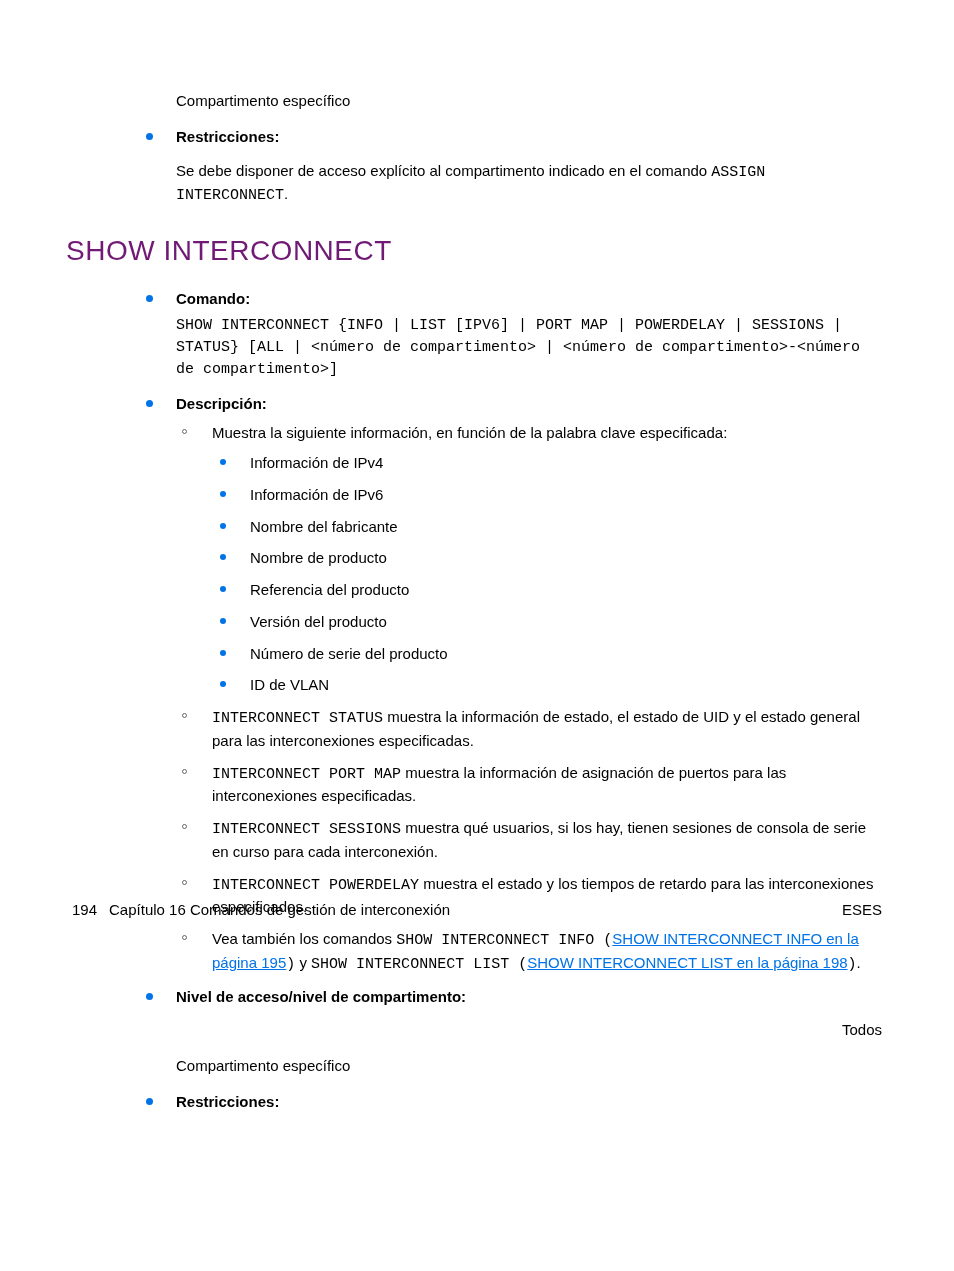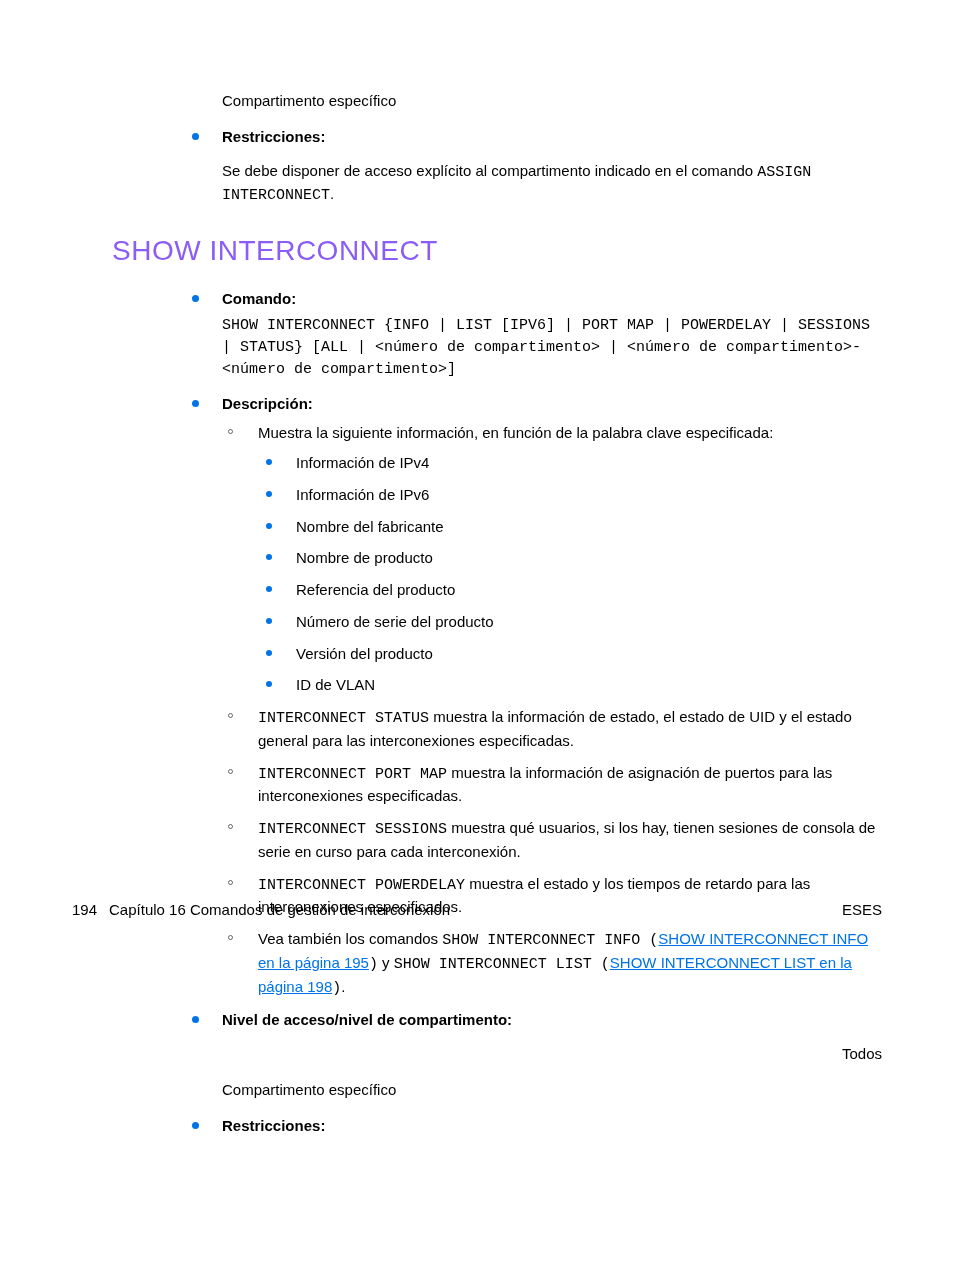--- a/index.html
+++ b/index.html
@@ -11,39 +11,39 @@
     font-family: Arial, Helvetica, sans-serif;
     color: #000;
     font-size: 15px;
     line-height: 1.45;
   }
   .page {
     position: relative;
     width: 954px;
     height: 983px;
     box-sizing: border-box;
-    padding: 90px 72px 0 112px;
+    padding: 90px 72px 0 66px;
   }
   .content {
     margin-left: 110px;
   }
   .para {
     margin: 0 0 14px 0;
   }
   .mono {
     font-family: "Courier New", Courier, monospace;
     font-size: 15px;
   }
   .bold {
     font-weight: bold;
   }
   h1.section {
     font-family: Arial, Helvetica, sans-serif;
     font-weight: normal;
-    color: #8b5cf6;
+    color: #701a75;
     font-size: 28px;
     letter-spacing: 0.5px;
     margin: 24px 0 16px -110px;
   }
   ul.l1 {
     list-style: none;
     padding: 0;
     margin: 0 0 0 -34px;
   }
   ul.l1 > li {
@@ -153,22 +153,22 @@
         <ul class="l2">
           <li>
             <span class="bullet2"></span>
             <span>Muestra la siguiente información, en función de la palabra clave especificada:</span>
             <ul class="l3">
               <li><span class="bullet3"></span><span>Información de IPv4</span></li>
               <li><span class="bullet3"></span><span>Información de IPv6</span></li>
               <li><span class="bullet3"></span><span>Nombre del fabricante</span></li>
               <li><span class="bullet3"></span><span>Nombre de producto</span></li>
               <li><span class="bullet3"></span><span>Referencia del producto</span></li>
+              <li><span class="bullet3"></span><span>Versión del producto</span></li>
               <li><span class="bullet3"></span><span>Número de serie del producto</span></li>
-              <li><span class="bullet3"></span><span>Versión del producto</span></li>
               <li><span class="bullet3"></span><span>ID de VLAN</span></li>
             </ul>
           </li>
 
           <li>
             <span class="bullet2"></span>
             <span class="mono">INTERCONNECT STATUS</span><span> muestra la información de estado, el estado de UID y el estado general para las interconexiones especificadas.</span>
           </li>
 
           <li>

